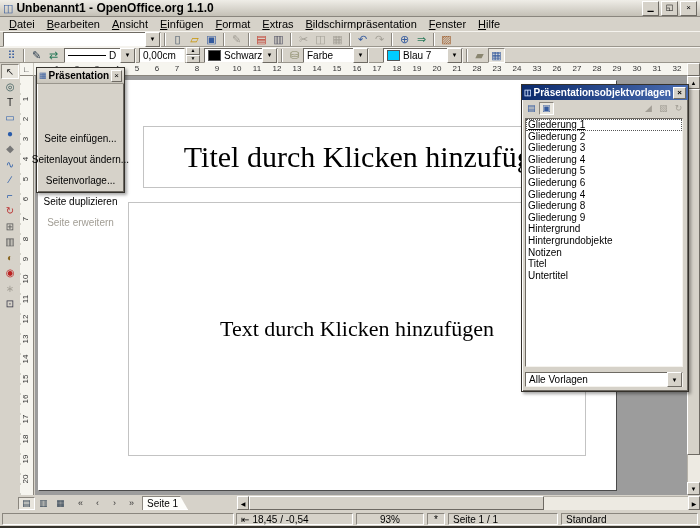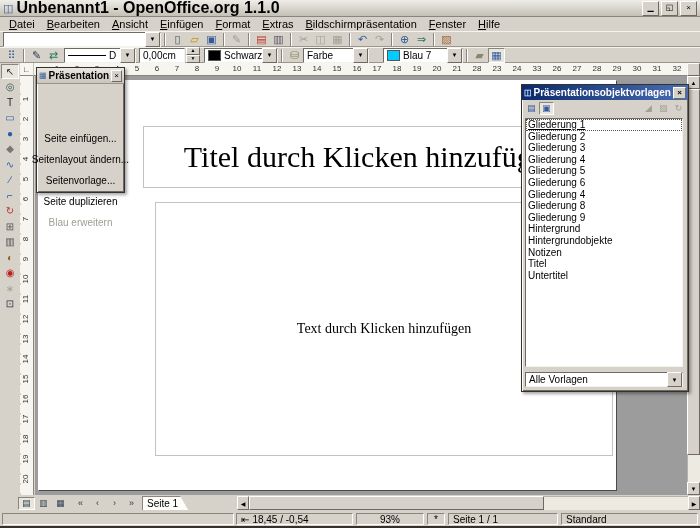--- a/index.html
+++ b/index.html
@@ -4,21 +4,21 @@
 <style>
   html,body{margin:0;padding:0;background:#555;}
   #app{position:relative;width:700px;height:528px;background:#d6d2c9;overflow:hidden;
        font-family:"Liberation Sans",sans-serif;font-size:11px;color:#000;outline:1px solid #35322c;}
 
   
   .titlebar{position:absolute;left:0;top:0;width:700px;height:17px;box-sizing:border-box;
     background:linear-gradient(180deg,#efede7,#c4c0b6);border-bottom:1px solid #8a867e;
     display:flex;align-items:center;gap:3px;padding:0 3px;}
   .app-icon{font-size:11px;color:#345a9e;line-height:1;}
-  .title-text{font-weight:bold;font-size:16px;white-space:nowrap;}
+  .title-text{font-weight:bold;font-size:12px;white-space:nowrap;}
   .winbtns{margin-left:auto;display:flex;}
   .winbtn{width:15px;height:13px;margin-left:2px;background:#d6d2c9;border:1px solid;
     border-color:#fff #6e6a63 #6e6a63 #fff;font-size:8px;line-height:1;
     display:flex;align-items:center;justify-content:center;}
 
   
   .menubar{position:absolute;left:0;top:17px;width:700px;height:14px;display:flex;align-items:center;
     padding-left:3px;box-sizing:border-box;background:#d6d2c9;}
   .menu-item{padding:1px 6px;white-space:nowrap;}
   .menu-item u{text-decoration:underline;}
@@ -66,21 +66,21 @@
 
   .leftbar{position:absolute;left:0;top:63px;width:20px;height:432px;background:#d6d2c9;
     display:flex;flex-direction:column;align-items:center;padding-top:1px;box-sizing:border-box;}
   .vbtn{width:18px;height:15px;font-size:10px;margin-bottom:0.5px;}
 
   .canvas{position:absolute;left:35px;top:76px;width:652px;height:419px;background:#9c9c9c;overflow:hidden;}
   .page{position:absolute;left:3px;top:4px;width:578px;height:410px;background:#fff;box-shadow:1px 1px 0 #4a4a4a;}
   .ph{position:absolute;border:1px solid #c3c3c3;display:flex;align-items:center;justify-content:center;
     text-align:center;font-family:"Liberation Serif",serif;color:#000;}
   #title-ph{left:105px;top:46px;width:456px;height:60px;font-size:30px;white-space:nowrap;}
-  #body-ph{left:117px;top:122px;width:456px;height:252px;font-size:14px;}
+  #body-ph{left:90px;top:122px;width:456px;height:252px;font-size:22px;}
 
   
   .vscroll{position:absolute;left:687px;top:63px;width:13px;height:432px;background:#d6d2c9;
     display:flex;flex-direction:column;}
   .sbtn{width:13px;height:13px;background:#d6d2c9;border:1px solid;border-color:#fff #6e6a63 #6e6a63 #fff;
     font-size:6px;display:flex;align-items:center;justify-content:center;flex:none;box-sizing:border-box;}
   .strack{flex:1;background:#edeae2;box-shadow:inset 1px 0 0 #b5b1a8;}
   .sthumb{width:13px;height:366px;background:#d6d2c9;border:1px solid;border-color:#fff #6e6a63 #6e6a63 #fff;box-sizing:border-box;}
 
   
@@ -373,21 +373,21 @@
     <div class="pw-title">
       <span class="icon">▦</span>
       <span class="t">Präsentation</span>
       <span class="closebtn">×</span>
     </div>
     <div id="pw-items">
         <div class="pw-item">Seite einfügen...</div>
         <div class="pw-item">Seitenlayout ändern...</div>
         <div class="pw-item">Seitenvorlage...</div>
         <div class="pw-item">Seite duplizieren</div>
-        <div class="pw-item disabled">Blau erweitern</div>
+        <div class="pw-item disabled">Seite erweitern</div>
       </div>
   </div>
 
   <div class="floatwin" id="stylist-win">
     <div class="st-title">
       <span class="icon">◫</span>
       <span>Präsentationsobjektvorlagen</span>
       <span class="closebtn" style="color:#000;">×</span>
     </div>
     <div class="st-toolbar">

